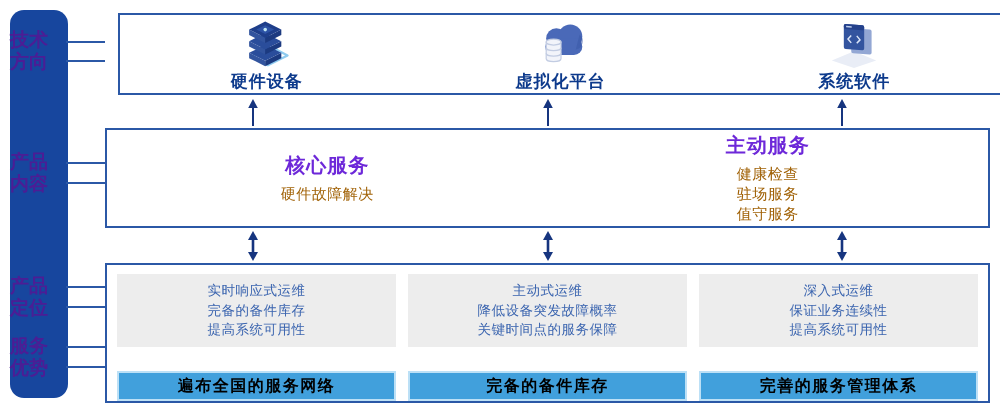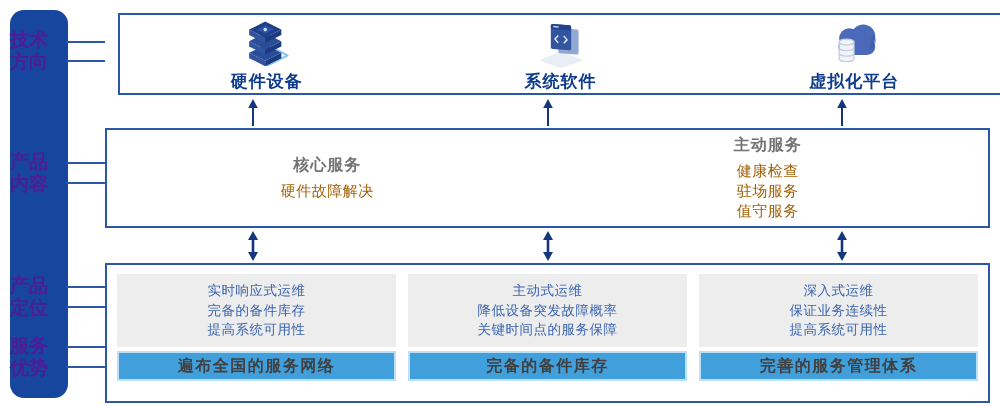--- a/index.html
+++ b/index.html
@@ -26,33 +26,33 @@
   }
   .top-box{top:13px;height:82px;display:flex;margin-left:13px;}
   .mid-box{top:128px;height:100px;display:flex;}
   .bot-box{top:263px;height:140px;display:flex;gap:12px;padding:9px 10px 0 10px;}
   .col3{flex:1;display:flex;flex-direction:column;align-items:center;justify-content:center;}
   
   .tech-cell{gap:2px;}
   .tech-label{font-size:17px;font-weight:bold;color:#0D3A8C;letter-spacing:1px;}
   .tech-icon{height:52px;display:flex;align-items:flex-end;justify-content:center;}
   
-  .svc-title{font-size:16px;font-weight:bold;color:#737373;letter-spacing:1px;margin-bottom:5px;}
+  .svc-title{font-size:20px;font-weight:bold;color:#6d28d9;letter-spacing:1px;margin-bottom:5px;}
   .svc-item{font-size:15px;color:#a16207;line-height:20px;letter-spacing:0.5px;}
   
   .bot-col{flex:1;display:flex;flex-direction:column;}
   .gray-panel{
     height:73px;background:#EDEDED;display:flex;flex-direction:column;
     align-items:center;justify-content:center;
   }
   .gray-line{font-size:13.5px;color:#3A64AF;line-height:19.5px;letter-spacing:0.5px;}
   .adv-bar{
-    margin-top:4px;height:30px;background:#41A0DC;border:2px solid #BCE0F6;
+    margin-top:24px;height:30px;background:#41A0DC;border:2px solid #BCE0F6;
     box-sizing:border-box;display:flex;align-items:center;justify-content:center;
-    color:#404040;font-size:16px;font-weight:bold;letter-spacing:1.5px;
+    color:#000000;font-size:16px;font-weight:bold;letter-spacing:1.5px;
   }
   
   .arrow{position:absolute;width:14px;}
   .up-arrows{top:99px;height:28px;}
   .dbl-arrows{top:231px;height:30px;}
 </style>
 </head>
 <body>
 
 <div class="canvas">
@@ -102,56 +102,56 @@
           <g>
             <path d="M10 13 L28 22 L28 28 L10 19 Z" fill="#32549E"></path>
             <path d="M28 22 L46 13 L46 19 L28 28 Z" fill="#1C3A80"></path>
             <path d="M28 4 L46 13 L28 22 L10 13 Z" fill="#1E3E8A"></path>
             <path d="M28 8 L38 13 L28 18 L18 13 Z" fill="#2C52A5"></path>
             <circle cx="28" cy="13" r="2" fill="#BFE6F2"></circle>
           </g>
         </svg>
       </span>
       <span class="tech-label">硬件设备</span>
+    </div>
+    <div class="col3 tech-cell">
+      <span class="tech-icon">
+        <svg width="56" height="50" viewBox="0 0 60 54">
+          <g fill="#4A69B8">
+            <circle cx="25" cy="22" r="11"></circle>
+            <circle cx="40" cy="20" r="13"></circle>
+            <rect x="13" y="22" width="40" height="18" rx="9"></rect>
+          </g>
+          <path d="M46 34 a9 9 0 0 0 4 -16" fill="#3B5AA8" opacity="0.55"></path>
+          <g stroke="#C2CCE2" stroke-width="1.3" fill="#F2F4FA">
+            <path d="M14 26 v18 a8 3.2 0 0 0 16 0 v-18 Z"></path>
+            <ellipse cx="22" cy="26" rx="8" ry="3.2"></ellipse>
+            <path d="M14 32 a8 3.2 0 0 0 16 0" fill="none"></path>
+            <path d="M14 38 a8 3.2 0 0 0 16 0" fill="none"></path>
+          </g>
+        </svg>
+      </span>
+      <span class="tech-label">虚拟化平台</span>
     </div>
     <div class="col3 tech-cell">
       <span class="tech-icon">
         <svg width="56" height="50" viewBox="0 0 60 54">
           <path d="M30 36 L54 46 L30 54 L6 46 Z" fill="#E9EDF6"></path>
           <rect x="27" y="9" width="22" height="27" rx="2" fill="#93A7D4" transform="skewY(4)"></rect>
           <rect x="19" y="5" width="22" height="27" rx="2" fill="#33549F" transform="skewY(4)"></rect>
           <rect x="19" y="5" width="22" height="5.5" rx="2" fill="#24418C" transform="skewY(4)"></rect>
           <rect x="21.5" y="7" width="6" height="1.6" fill="#BFD0EE" transform="skewY(4)"></rect>
           <g stroke="#DCE6F8" stroke-width="1.6" fill="none" transform="skewY(4)">
             <path d="M27 17 l-3.5 4 l3.5 4"></path>
             <path d="M33 17 l3.5 4 l-3.5 4"></path>
           </g>
         </svg>
       </span>
       <span class="tech-label">系统软件</span>
     </div>
-    <div class="col3 tech-cell">
-      <span class="tech-icon">
-        <svg width="56" height="50" viewBox="0 0 60 54">
-          <g fill="#4A69B8">
-            <circle cx="25" cy="22" r="11"></circle>
-            <circle cx="40" cy="20" r="13"></circle>
-            <rect x="13" y="22" width="40" height="18" rx="9"></rect>
-          </g>
-          <path d="M46 34 a9 9 0 0 0 4 -16" fill="#3B5AA8" opacity="0.55"></path>
-          <g stroke="#C2CCE2" stroke-width="1.3" fill="#F2F4FA">
-            <path d="M14 26 v18 a8 3.2 0 0 0 16 0 v-18 Z"></path>
-            <ellipse cx="22" cy="26" rx="8" ry="3.2"></ellipse>
-            <path d="M14 32 a8 3.2 0 0 0 16 0" fill="none"></path>
-            <path d="M14 38 a8 3.2 0 0 0 16 0" fill="none"></path>
-          </g>
-        </svg>
-      </span>
-      <span class="tech-label">虚拟化平台</span>
-    </div>
   </div>
 
   <svg class="arrow up-arrows" style="left:246px" width="14" height="28" viewBox="0 0 14 28">
     <line x1="7" y1="27" x2="7" y2="6" stroke="#16357F" stroke-width="2"></line>
     <polygon points="7,0 2.2,9 11.8,9" fill="#16357F"></polygon>
   </svg>
   <svg class="arrow up-arrows" style="left:541px" width="14" height="28" viewBox="0 0 14 28">
     <line x1="7" y1="27" x2="7" y2="6" stroke="#16357F" stroke-width="2"></line>
     <polygon points="7,0 2.2,9 11.8,9" fill="#16357F"></polygon>
   </svg>

